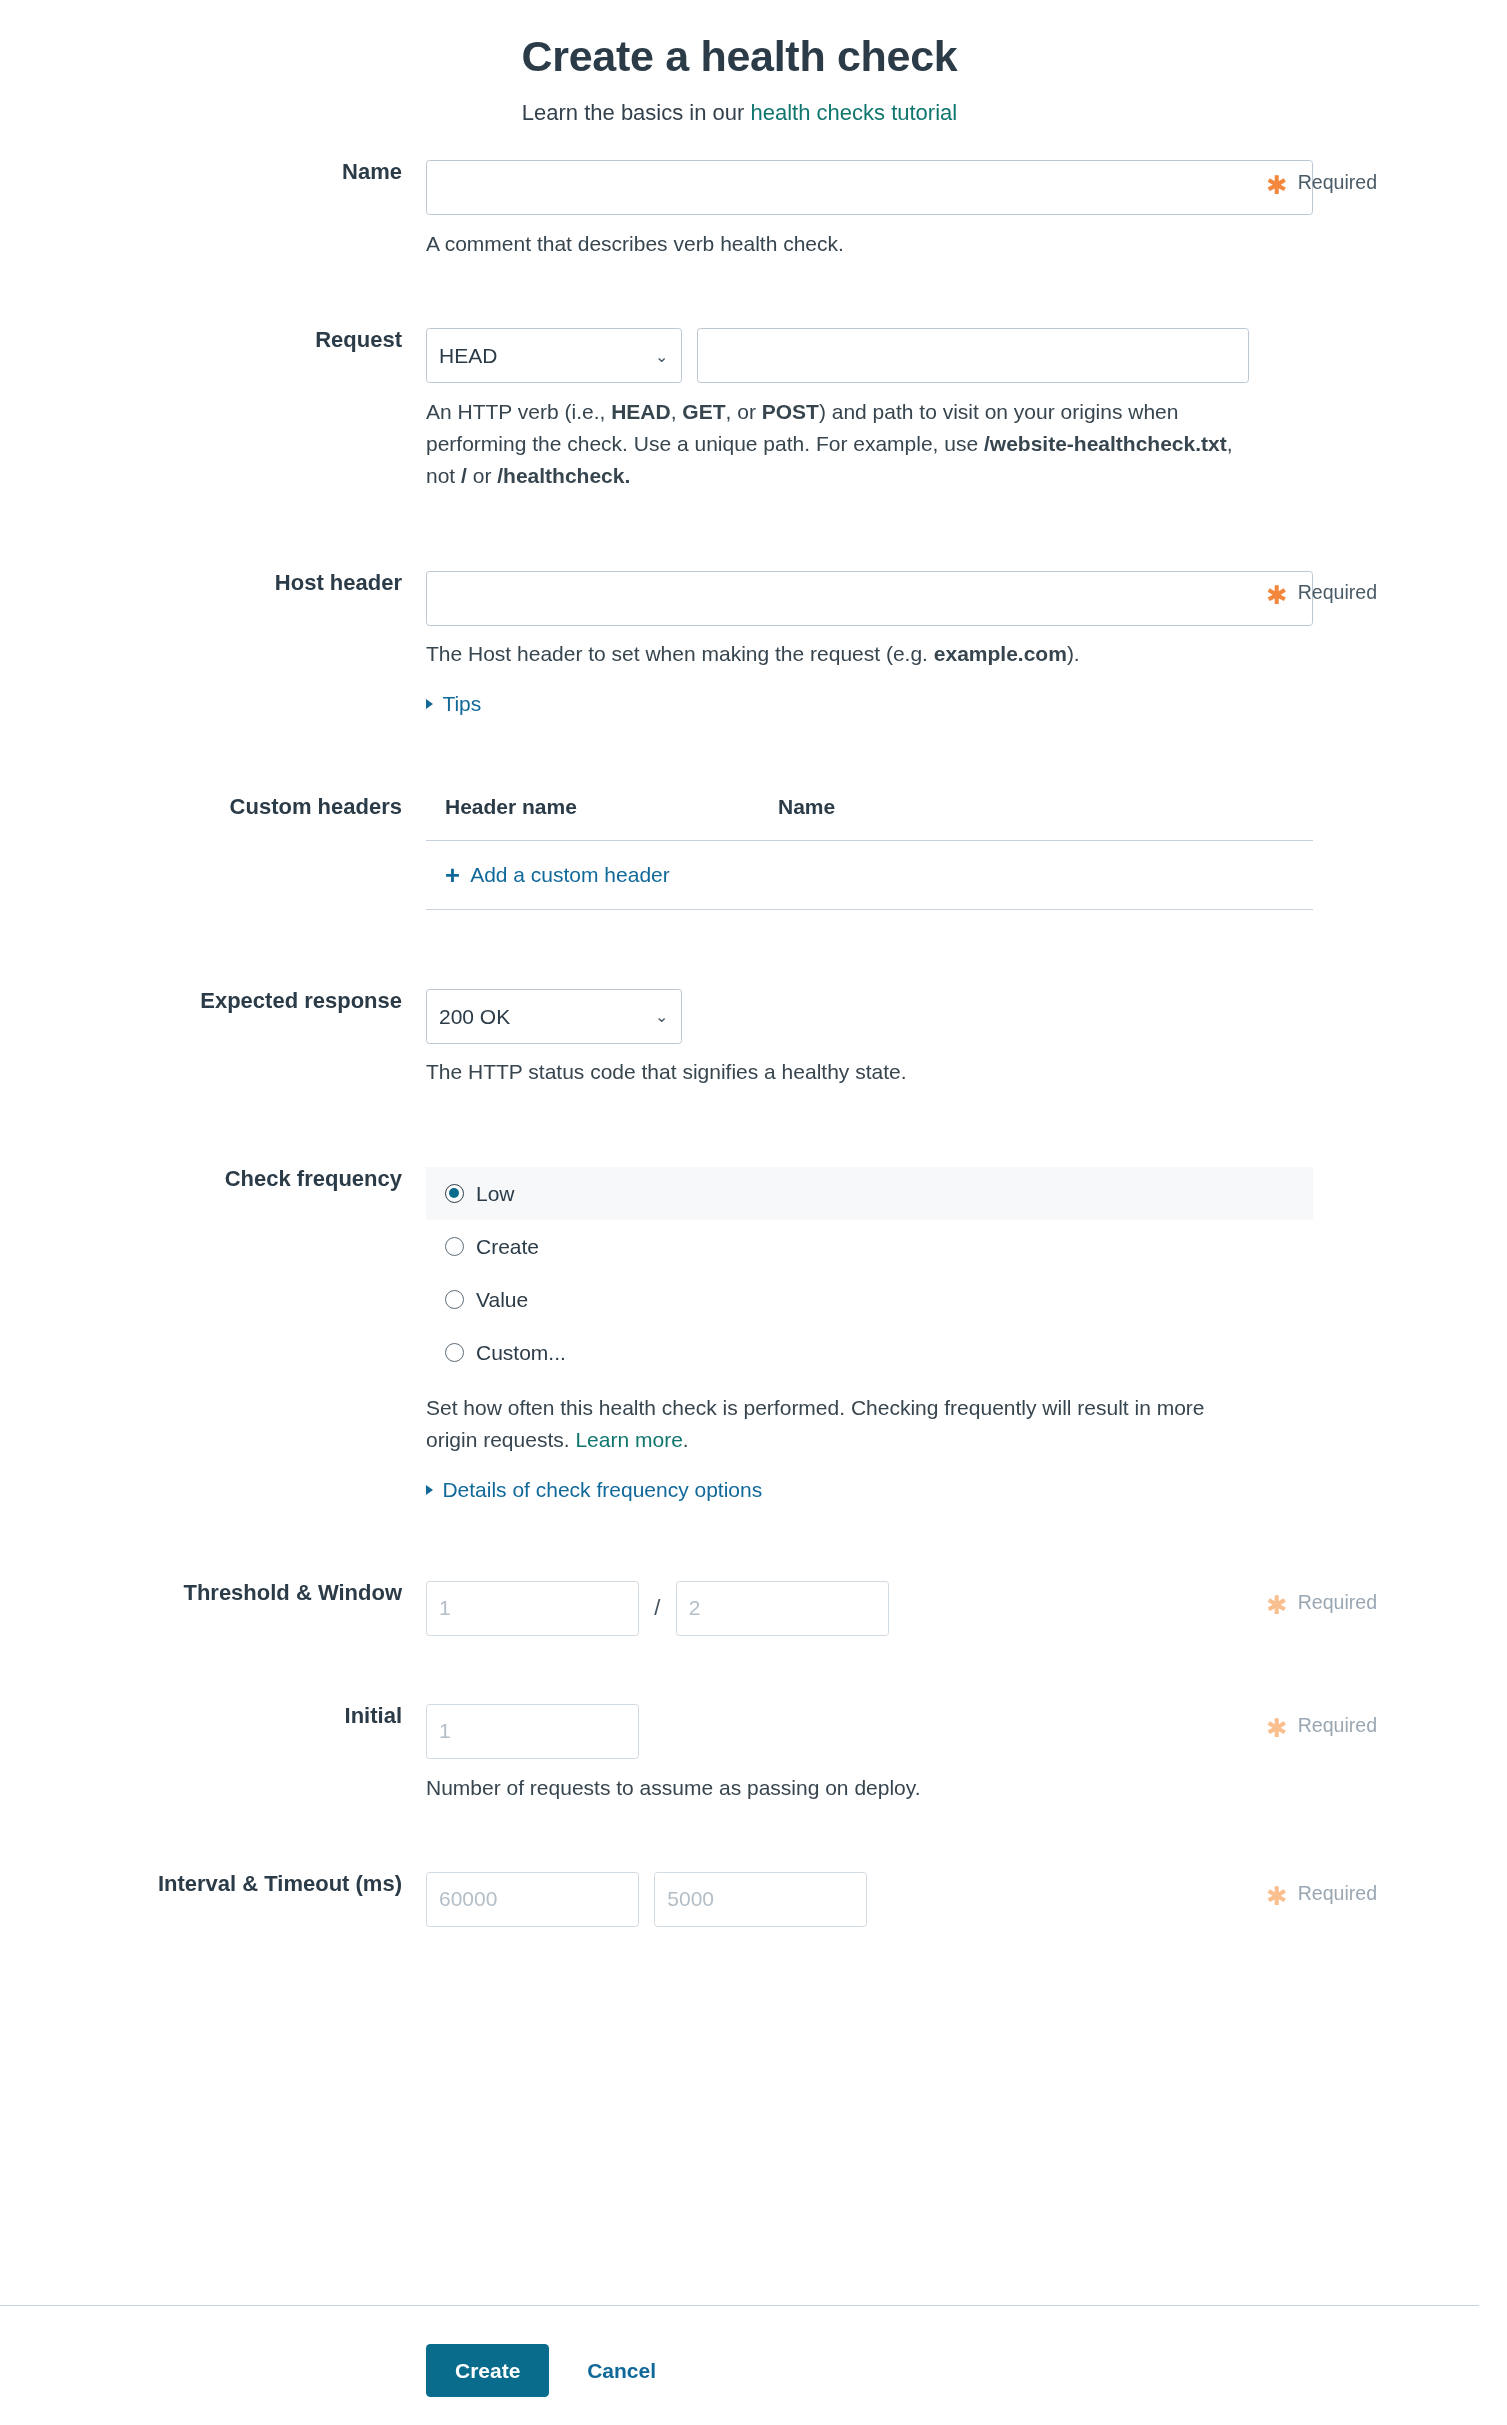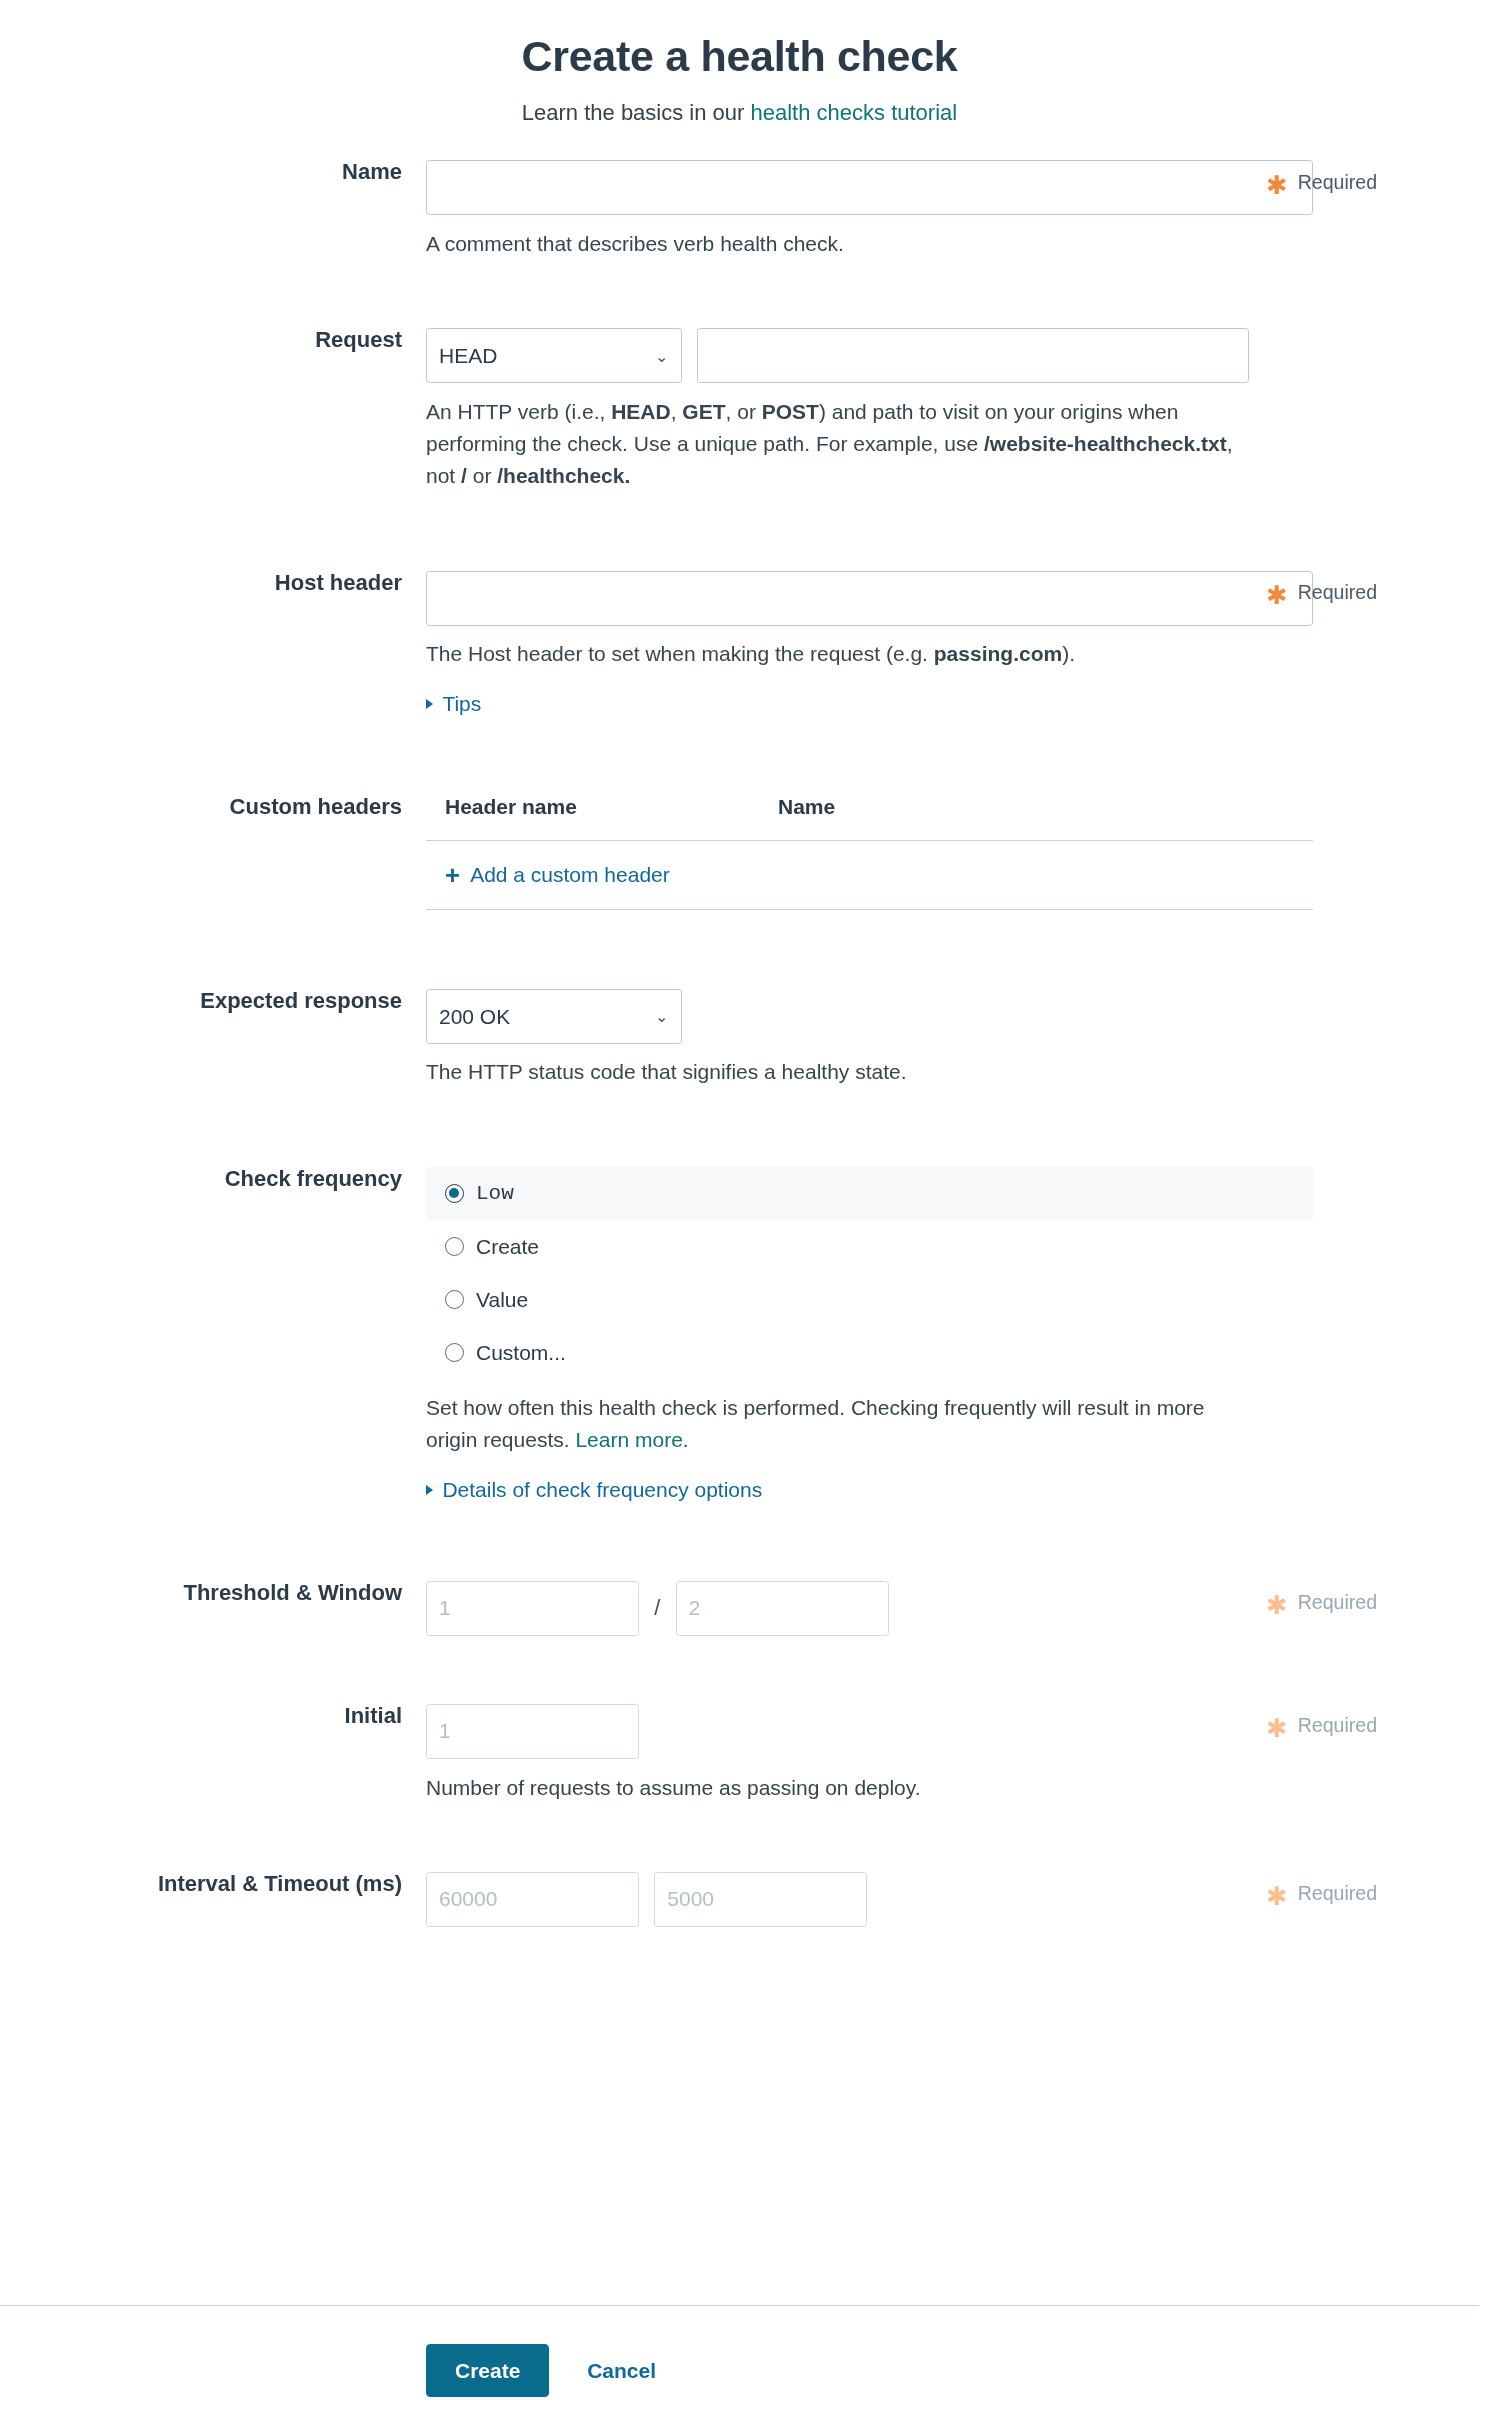--- a/index.html
+++ b/index.html
@@ -200,21 +200,21 @@
   .radio-row {
     display: flex;
     align-items: center;
     gap: 12px;
     height: 53px;
     padding-left: 19px;
     font-size: 21px;
     color: #2b3b47;
     cursor: pointer;
   }
-  .radio-row.selected { background: #f6f8fa; font-family: Liberation Mono, monospace; }
+  .radio-row.selected { background: #f6f8fa; }
   .rdo {
     width: 19px; height: 19px;
     border-radius: 50%;
     border: 1.4px solid #5d6b77;
     background: #fff;
     flex: 0 0 19px;
     position: relative;
   }
   .rdo.on { border-color: #2b3b47; }
   .rdo.on::after {
@@ -303,21 +303,21 @@
       </div>
       <div class="req-col"></div>
     </div>
 
     <div class="gap-lg"></div>
 
     <div class="field-row">
       <div class="field-label">Host header</div>
       <div class="field-body">
         <input class="txt wide" type="text" value="" style="">
-        <p class="help"><span>The Host header to set when making the request (e.g. </span><b>passing.com</b><span>).</span></p>
+        <p class="help"><span>The Host header to set when making the request (e.g. </span><b>example.com</b><span>).</span></p>
         <div class="disclosure">
           <span class="tri"></span>
           <span>Tips</span>
         </div>
       </div>
       <div class="req-col">
         <span class="star">✱</span>
         <span>Required</span>
       </div>
     </div>

